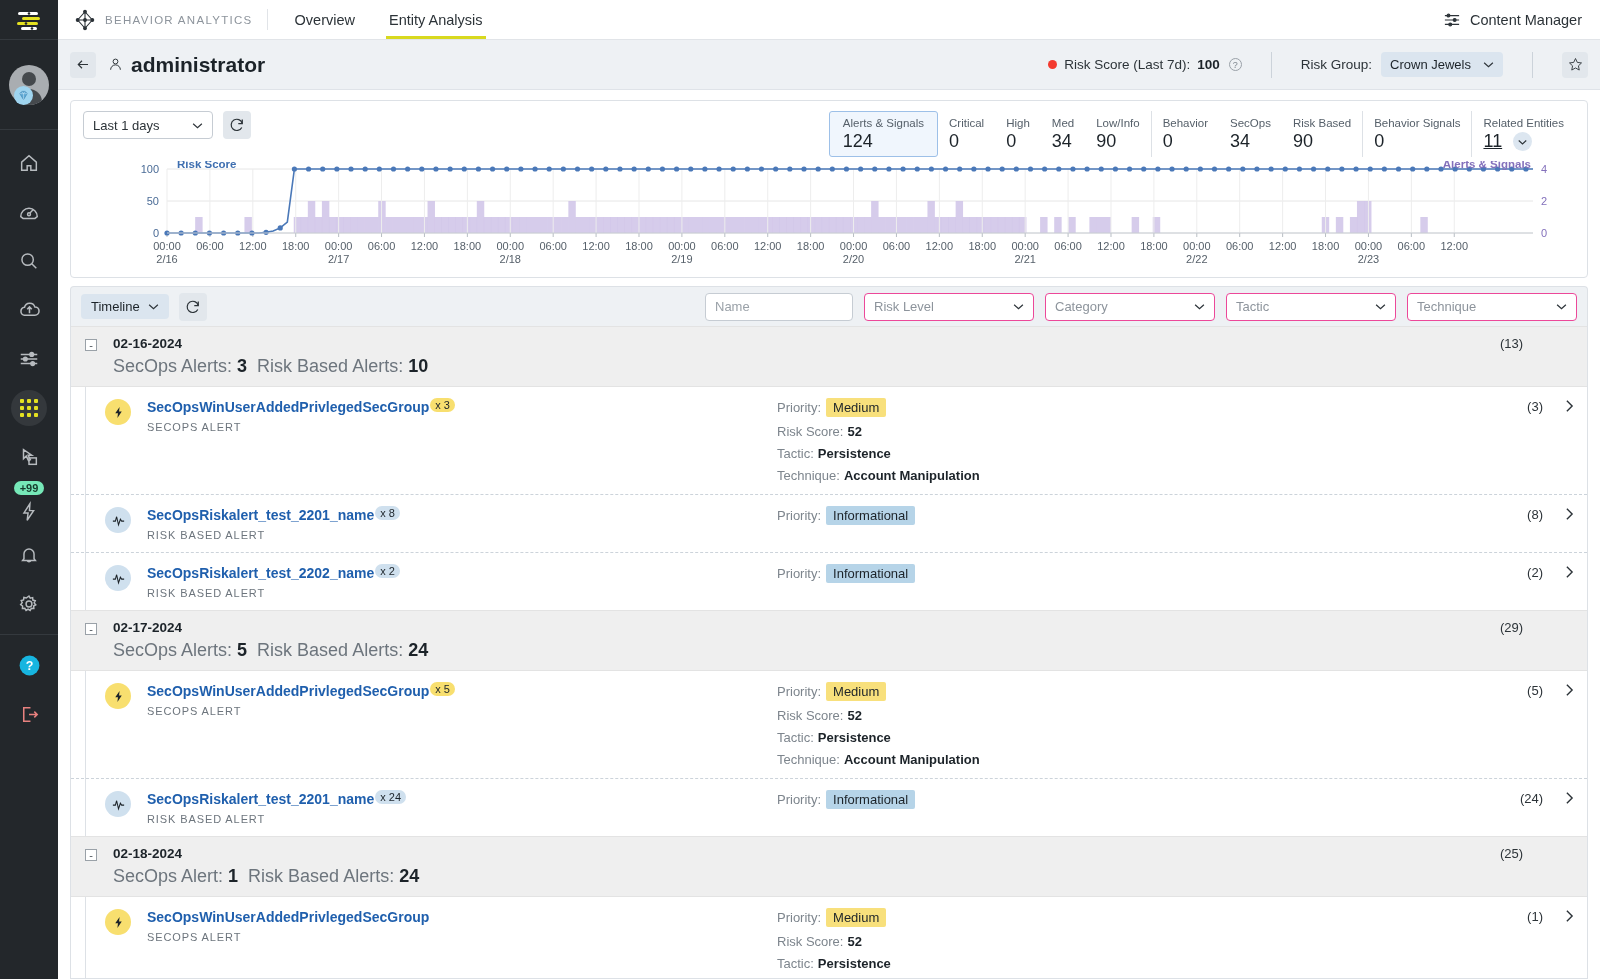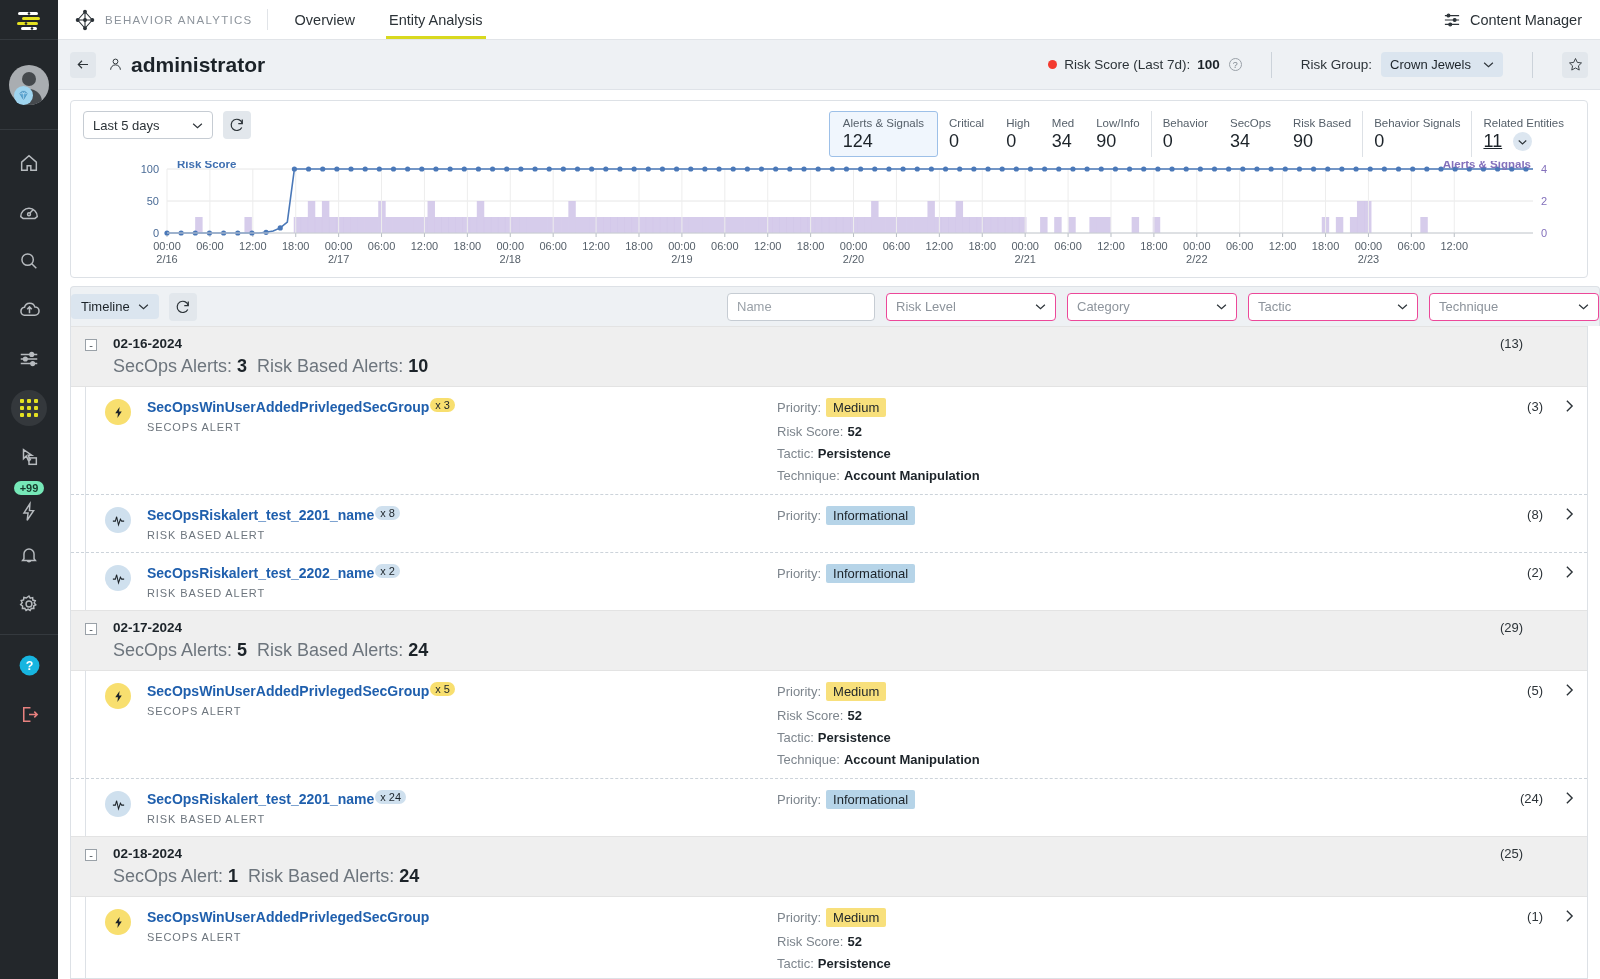--- a/index.html
+++ b/index.html
@@ -152,23 +152,23 @@
     display: inline-flex; align-items: center; justify-content: center;
     margin-left: 6px; cursor: pointer; vertical-align: middle;
   }
   .underlined { text-decoration: underline; cursor: pointer; }
 
   
   .chart-area { position: relative; height: 110px; margin-top: 4px; }
 
   
   .filterbar {
-    margin: 8px 0 0 12px; background: #eef1f4; border: 1px solid #dde1e6;
+    margin: 8px 12px 0 12px; background: #eef1f4; border: 1px solid #dde1e6;
     border-bottom: none; border-radius: 4px 4px 0 0;
-    height: 40px; display: flex; align-items: center; padding: 0 0; flex: 0 0 40px;
+    height: 40px; display: flex; align-items: center; padding: 0 10px; flex: 0 0 40px;
   }
   .tl-pill {
     background: #dbe5ef; border-radius: 4px; padding: 5px 10px; font-size: 13px;
     color: #1c2329; display: flex; align-items: center; gap: 8px; cursor: pointer;
   }
   .filters-right { margin-left: auto; display: flex; align-items: center; gap: 11px; }
   .f-input {
     height: 28px; width: 148px; border: 1px solid #c6ccd3; border-radius: 4px;
     background: #fff; font-size: 13px; color: #2c3338; padding: 0 9px;
     font-family: "Liberation Sans", sans-serif;
@@ -428,21 +428,21 @@
         <svg width="15" height="15" viewBox="0 0 20 20" style="stroke:#2c3338;stroke-width:1.2;fill:none;">
           <path d="M10 2 L12.4 7.2 L18 7.9 L13.9 11.8 L15 17.4 L10 14.6 L5 17.4 L6.1 11.8 L2 7.9 L7.6 7.2 Z"></path>
         </svg>
       </div>
     </div>
   </div>
 
   <div class="chart-panel">
     <div class="chart-top">
       <div class="ddl">
-        <span>Last 5 days</span>
+        <span>Last 1 days</span>
         <svg width="11" height="7" viewBox="0 0 12 8" style="stroke:#2c3338;stroke-width:1.3;fill:none;">
             <path d="M1 2 L6 6.5 L11 2"></path>
           </svg>
       </div>
       <div class="icon-btn">
         <svg width="16" height="16" viewBox="0 0 20 20" style="stroke:#2c3338;stroke-width:1.5;fill:none;">
           <path d="M16.5 8 A7 7 0 1 0 16 13"></path>
           <path d="M16.6 3 L16.6 8.2 L11.6 8.2"></path>
         </svg>
       </div>

